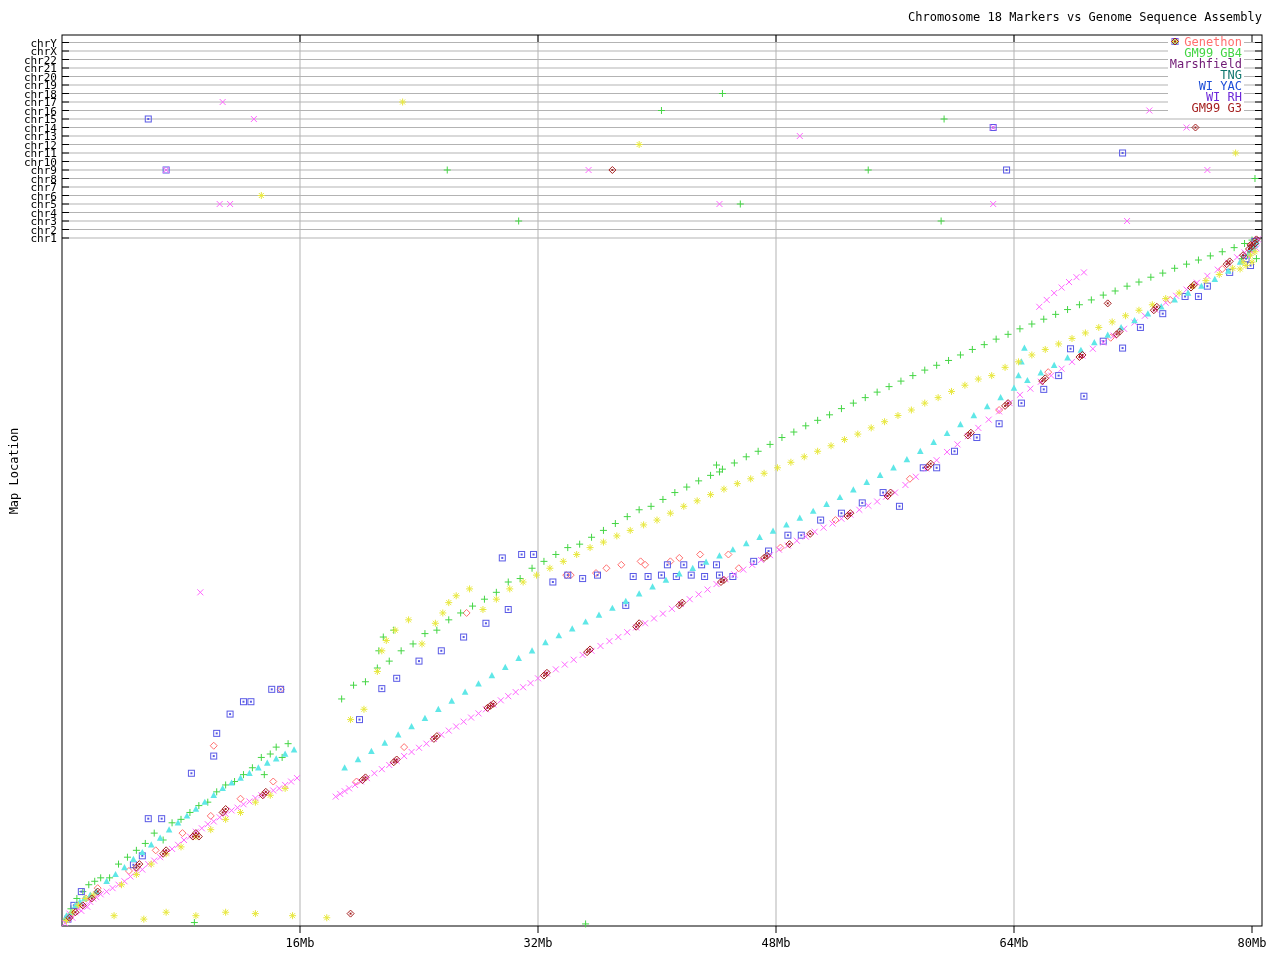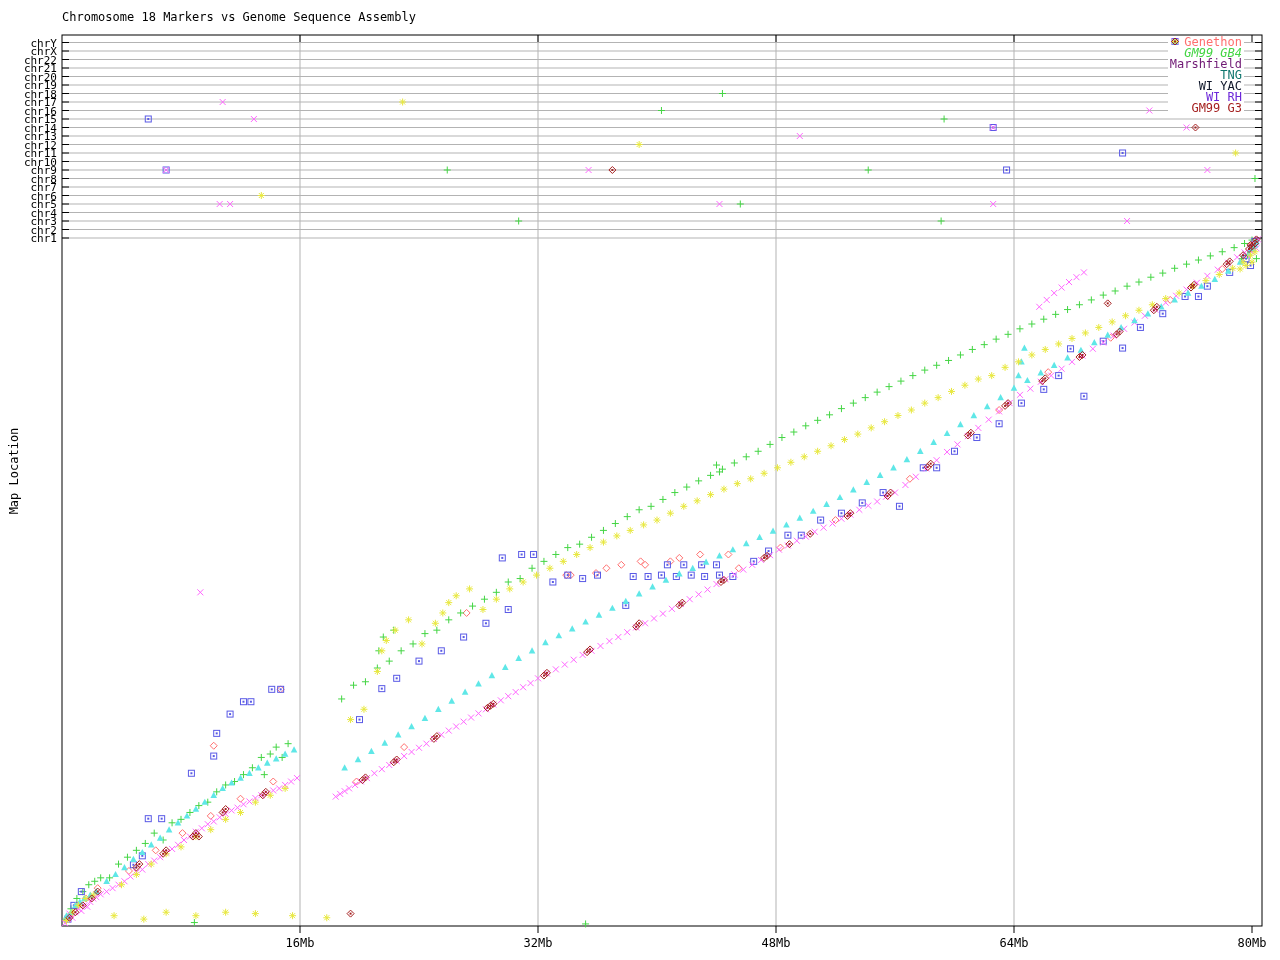--- a/index.html
+++ b/index.html
@@ -1,18 +1,18 @@
 <!DOCTYPE html>
 <html><head>
 <meta charset="utf-8">
 <style>
   html,body{margin:0;padding:0;background:#fff;}
   .chart{position:relative;width:1280px;height:960px;background:#fff;
          font-family:"DejaVu Sans Mono","Liberation Mono",monospace;color:#000;overflow:hidden;}
-  .title{position:absolute;left:62px;width:1200px;top:10px;text-align:left;
+  .title{position:absolute;left:62px;width:1200px;top:10px;text-align:right;
          font-size:12px;letter-spacing:0px;white-space:pre;}
   .xlabel{position:absolute;left:62px;width:1200px;top:947px;text-align:center;font-size:12px;}
   .ylabel{position:absolute;left:-36px;top:464px;width:100px;text-align:center;
           font-size:12px;transform:rotate(-90deg);}
   .legend{position:absolute;top:36px;right:36px;background:#fff;padding:1px 2px;}
   .legend-row{display:flex;align-items:center;justify-content:flex-end;gap:9px;height:11px;}
   .legend-label{font-size:12px;line-height:11px;white-space:pre;}
   svg{position:absolute;left:0;top:0;}
 </style>
 </head>
@@ -1019,21 +1019,21 @@
   <div class="legend" id="legend">
       <div class="legend-row">
         <span class="legend-label" style="color: rgb(255, 112, 112); margin-left: 8px;">Genethon</span>
         <svg width="14" height="11">
           <g stroke-width="1">
             <path d="M7 2L10.5 5.5L7 9L3.5 5.5Z" fill="none" stroke="#ff7070"></path>
           </g>
         </svg>
       </div>
       <div class="legend-row">
-        <span class="legend-label" style="color: rgb(68, 213, 68); font-style: italic;">GM99 GB4</span>
+        <span class="legend-label" style="color: rgb(68, 213, 68);">GM99 GB4</span>
         <svg width="14" height="11">
           <g stroke-width="1">
             <path d="M3.5 5.5H10.5M7 2V9" stroke="#44d544" fill="none"></path>
           </g>
         </svg>
       </div>
       <div class="legend-row">
         <span class="legend-label" style="color: #701a75;">Marshfield</span>
         <svg width="14" height="11">
           <g stroke-width="1">
@@ -1044,21 +1044,21 @@
       </div>
       <div class="legend-row">
         <span class="legend-label" style="color: #0f766e;">TNG</span>
         <svg width="14" height="11">
           <g stroke-width="1">
             <path d="M4 2.5L10 8.5M4 8.5L10 2.5" stroke="#ff66ff" fill="none"></path>
           </g>
         </svg>
       </div>
       <div class="legend-row">
-        <span class="legend-label" style="color: #0f172a; padding-left: 28px;">WI YAC</span>
+        <span class="legend-label" style="color: #1d4ed8; padding-left: 28px;">WI YAC</span>
         <svg width="14" height="11">
           <g stroke-width="1">
             <path d="M7 2L10.3 8.2L3.7 8.2Z" fill="#5fe7e7"></path>
           </g>
         </svg>
       </div>
       <div class="legend-row">
         <span class="legend-label" style="color: #6d28d9;">WI RH</span>
         <svg width="14" height="11">
           <g stroke-width="1">

